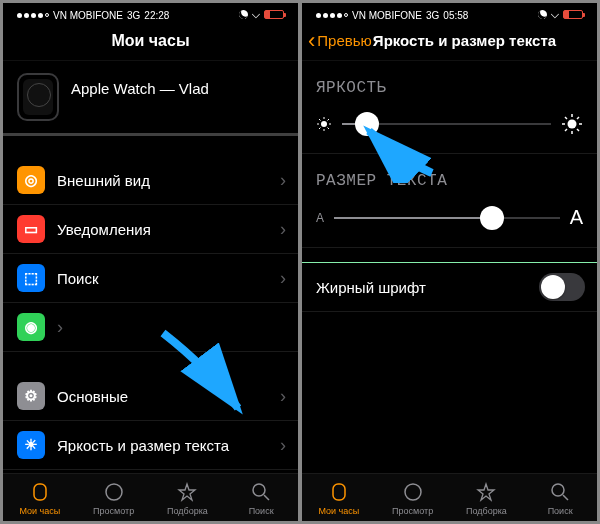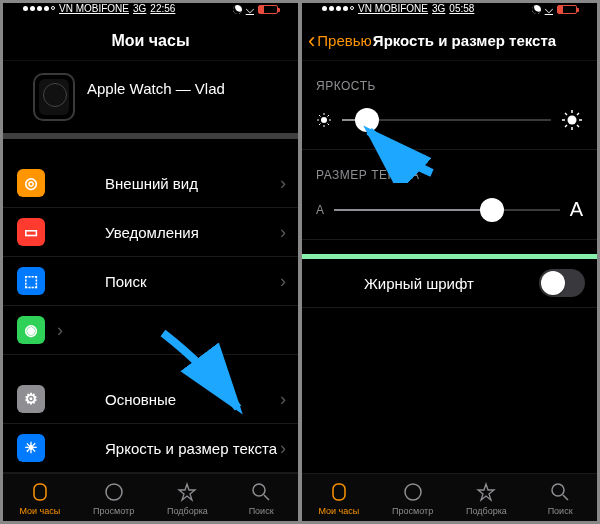--- a/index.html
+++ b/index.html
@@ -1,43 +1,43 @@
 <!DOCTYPE html>
 <html><head>
 <meta charset="utf-8">
 <style>
 * { margin: 0; padding: 0; box-sizing: border-box; font-family: -apple-system, "Helvetica Neue", Arial, sans-serif; }
 body { background: #888; display: flex; gap: 4px; padding: 3px; width: 600px; }
 .phone { background: #000; width: 295px; height: 518px; display: flex; flex-direction: column; position: relative; overflow: hidden; }
-.statusbar { height: 18px; display: flex; align-items: flex-start; padding: 0 20px; font-size: 10px; color: #fff; text-decoration: underline; }
+.statusbar { height: 18px; display: flex; align-items: flex-end; padding: 0 14px; font-size: 10px; color: #fff; }
 .sb-left { display: flex; align-items: center; gap: 4px; }
 .dots { display: flex; gap: 2px; }
 .dot { width: 5px; height: 5px; border-radius: 50%; background: #fff; }
 .dot.empty { background: transparent; border: 1px solid #fff; width: 4px; height: 4px; }
 .sb-right { margin-left: auto; display: flex; align-items: center; gap: 4px; }
 .moon { width: 9px; height: 9px; border-radius: 50%; background: #fff; box-shadow: inset 3px -1px 0 0 #000; transform: rotate(-30deg); }
 .battery { width: 20px; height: 9px; border: 1px solid #e74c3c; border-radius: 2px; position: relative; }
 .battery::after { content: ""; position: absolute; right: -3px; top: 2px; width: 2px; height: 4px; background: #e74c3c; border-radius: 0 1px 1px 0; }
 .battery-fill { background: #e74c3c; width: 25%; height: 100%; }
 .bolt { position: absolute; right: -8px; top: -1px; font-size: 9px; color: #fff; }
 
 .navbar { height: 40px; display: flex; align-items: center; justify-content: center; position: relative; border-bottom: 1px solid #111; }
 .nav-title { color: #fff; font-size: 16px; font-weight: 600; }
 .nav-back { position: absolute; left: 6px; display: flex; align-items: center; color: #ff9500; font-size: 15px; }
 .nav-back .chev { font-size: 22px; margin-right: 2px; line-height: 1; }
 
 .content { flex: 1; overflow: hidden; }
 .row { display: flex; align-items: center; padding: 10px 12px 10px 14px; border-bottom: 1px solid #1a1a1a; min-height: 44px; }
 .row .icon { width: 28px; height: 28px; border-radius: 6px; margin-right: 12px; display: flex; align-items: center; justify-content: center; }
-.row .label { color: #fff; font-size: 15px; flex: 1; margin-left: 48px; }
+.row .label { color: #fff; font-size: 15px; flex: 1; }
 .row .chev-r { color: #5a5a5e; font-size: 18px; }
 .gap { height: 20px; background: #000; }
-.section-head { color: #8e8e93; font-size: 12px; padding: 18px 14px 6px; letter-spacing: 0.5px; }
-
-.watch-row { display: flex; align-items: center; padding: 12px 12px 12px 30px; border-bottom: 6px solid #404040; }
+.section-head { color: #8e8e93; font-size: 16px; padding: 18px 14px 6px; letter-spacing: 0.5px; font-family: Liberation Mono, monospace; }
+
+.watch-row { display: flex; align-items: center; padding: 12px 12px 12px 14px; border-bottom: 3px solid #404040; }
 .watch-img { width: 42px; height: 48px; border: 2px solid #3a3a3c; border-radius: 10px; display: flex; align-items: center; justify-content: center; margin-right: 12px; position: relative; }
 .watch-face { width: 30px; height: 36px; background: #111; border-radius: 6px; position: relative; }
 .watch-face::before { content: ""; position: absolute; top: 4px; left: 4px; width: 22px; height: 22px; border: 1px solid #444; border-radius: 50%; }
 
 .slider-row { padding: 10px 14px 18px; display: flex; align-items: center; gap: 10px; border-bottom: 1px solid #1a1a1a; }
 .slider-track { flex: 1; height: 2px; background: #3a3a3c; position: relative; }
 .slider-fill { position: absolute; left: 0; top: 0; height: 100%; background: #8e8e93; }
 .slider-thumb { position: absolute; top: 50%; transform: translate(-50%, -50%); width: 24px; height: 24px; background: #fff; border-radius: 50%; }
 .sun-sm svg, .sun-lg svg { display: block; }
 
@@ -63,21 +63,21 @@
     <div class="sb-left">
       <div class="dots">
         <span class="dot"></span>
           <span class="dot"></span>
           <span class="dot"></span>
           <span class="dot"></span>
           <span class="dot empty"></span>
       </div>
       <span>VN MOBIFONE</span>
       <span>3G</span>
-      <span>22:56</span>
+      <span>22:28</span>
     </div>
     <div class="sb-right">
       <span class="moon"></span>
       <span style="color:#fff;font-size:11px">⌵</span>
       <div class="battery">
           <div class="battery-fill"></div>
         </div>
       <span class="bolt"></span>
     </div>
   </div>
@@ -270,21 +270,21 @@
     <div class="slider-row">
       <span style="color:#8e8e93;font-size:12px">A</span>
       <div class="slider-track">
         <div class="slider-fill" style="width:70%"></div>
         <div class="slider-thumb" style="left:70%"></div>
       </div>
       <span style="color:#fff;font-size:20px;font-weight:500">A</span>
     </div>
 
     <div class="gap" style="height:14px"></div>
-    <div class="row" style="border-top:5px solid #86efac">
+    <div class="row" style="border-top:1px solid #86efac">
       <span class="label">Жирный шрифт</span>
       <div class="toggle">
           <div class="knob"></div>
         </div>
     </div>
   </div>
 
   <svg class="arrow-annot" style="left:55px;top:120px;width:90px;height:60px">
     <defs>
         <marker id="ah2" markerWidth="10" markerHeight="10" refX="8" refY="3" orient="auto">

